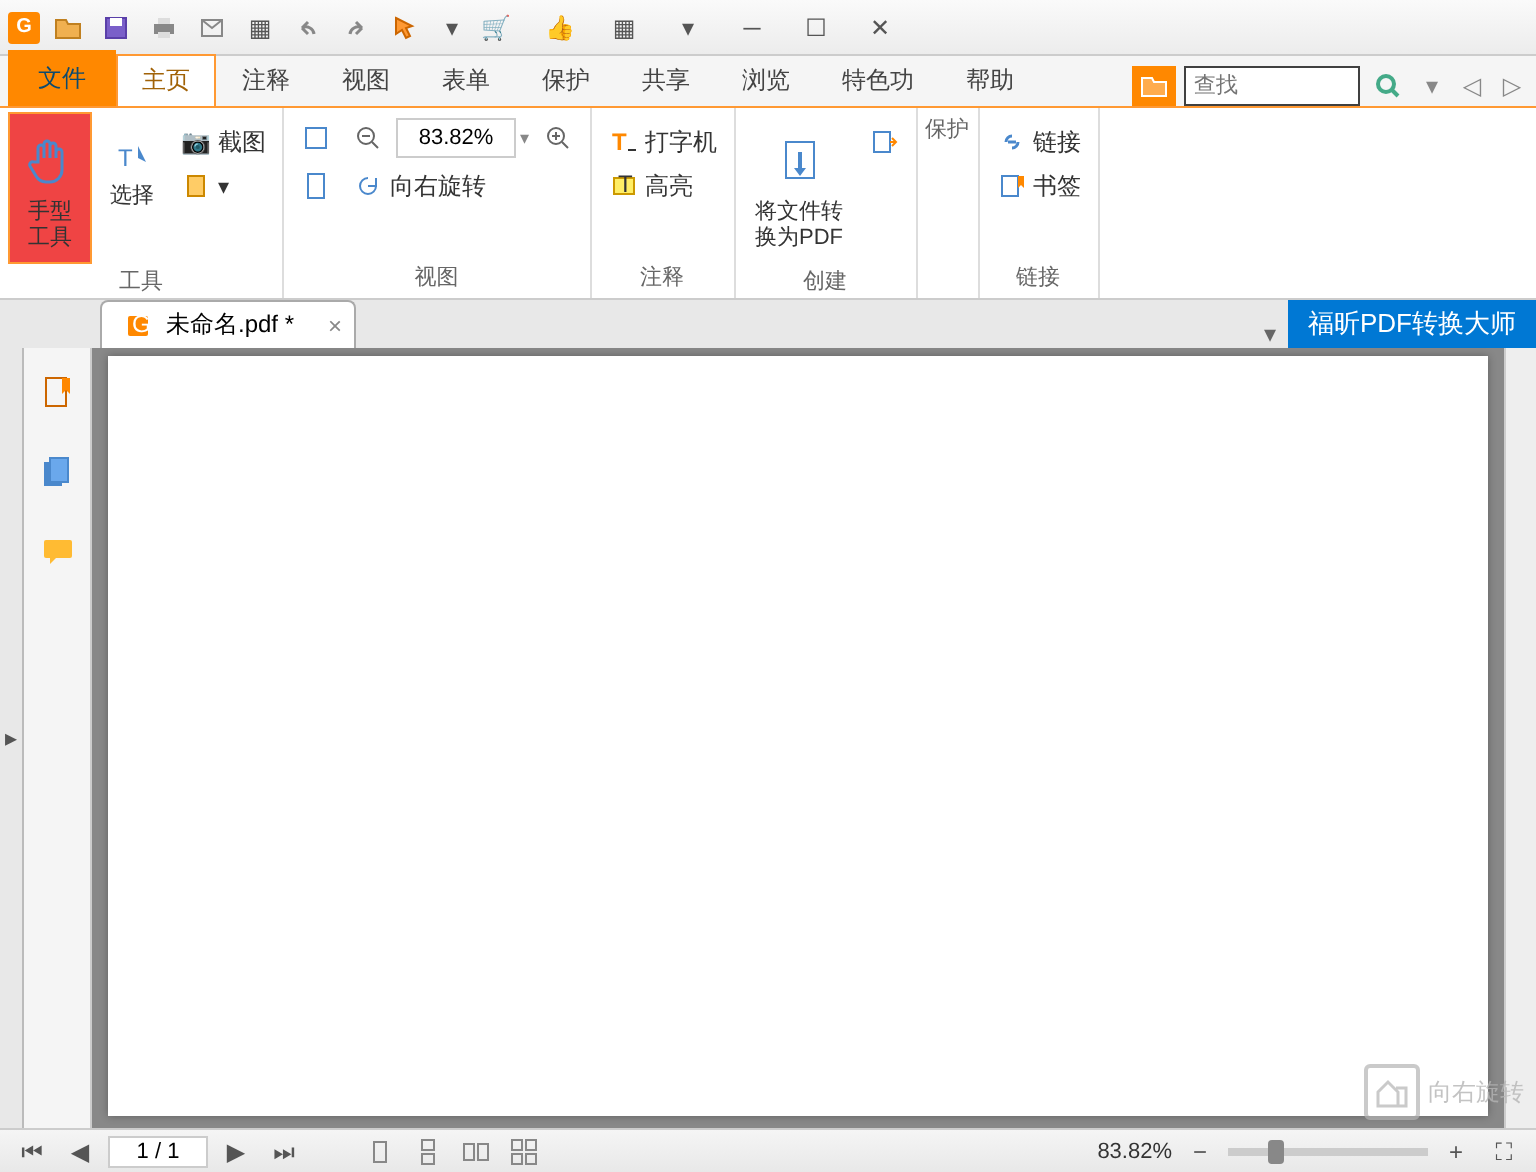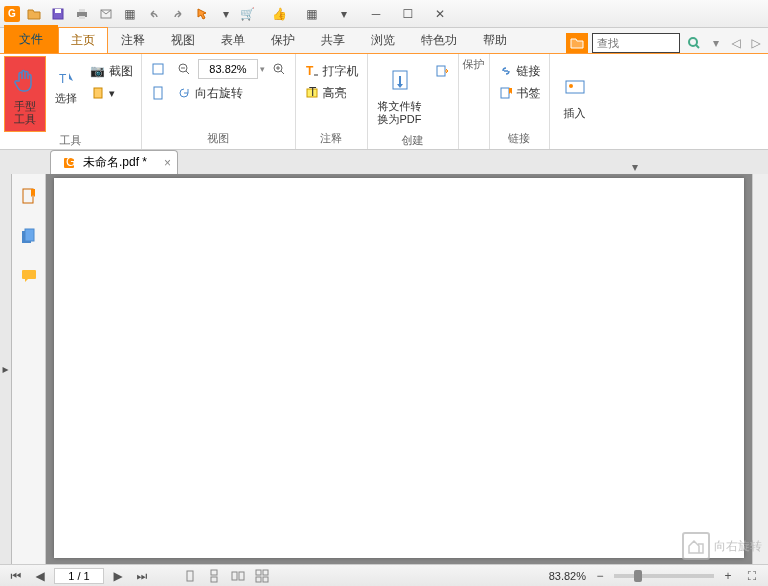--- a/index.html
+++ b/index.html
@@ -322,48 +322,35 @@
                 <path d="M10 2h3v6l-1.5-1.5L10 8z" fill="#ff8800"></path>
               </svg>
             </span>
             <span>书签</span>
           </div>
       </div>
     </div>
     <div class="ribbon-group-label">链接</div>
   </div>
 
-  <div class="ribbon-group" style="border-right:none;">
-    <div class="ribbon-group-content">
-      <div class="big-btn">
-        <div class="big-btn-icon">
-            <svg width="26" height="26">
-              <rect x="4" y="6" width="18" height="12" fill="none" stroke="#4a88cc"></rect>
-              <circle cx="9" cy="11" r="2" fill="#ff8800"></circle>
-            </svg>
-          </div>
-        <div class="big-btn-label">插入</div>
-      </div>
-    </div>
-    <div class="ribbon-group-label">&nbsp;</div>
-  </div>
 </div>
 
 <div class="tabstrip">
   <div class="doc-tab">
     <span class="icon16">
         <svg width="12" height="12">
           <rect x="1" y="1" width="10" height="10" fill="#ff8800" rx="1"></rect>
           <text x="3" y="9" font-size="8" fill="#fff">G</text>
         </svg>
       </span>
     <span>未命名.pdf *</span>
     <span class="doc-tab-close">×</span>
   </div>
   <span style="margin-left:auto; margin-right:130px; color:#666;">▾</span>
+  <div class="promo-banner">福昕PDF转换大师</div>
 </div>
 
 <div class="main">
   <div class="sidebar-mini">▸</div>
   <div class="sidebar">
     <div class="sidebar-btn">
         <svg width="18" height="18">
           <rect x="3" y="2" width="10" height="14" fill="none" stroke="#cc6600"></rect>
           <path d="M11 2h4v8l-2-2-2 2z" fill="#ff8800"></path>
         </svg>

